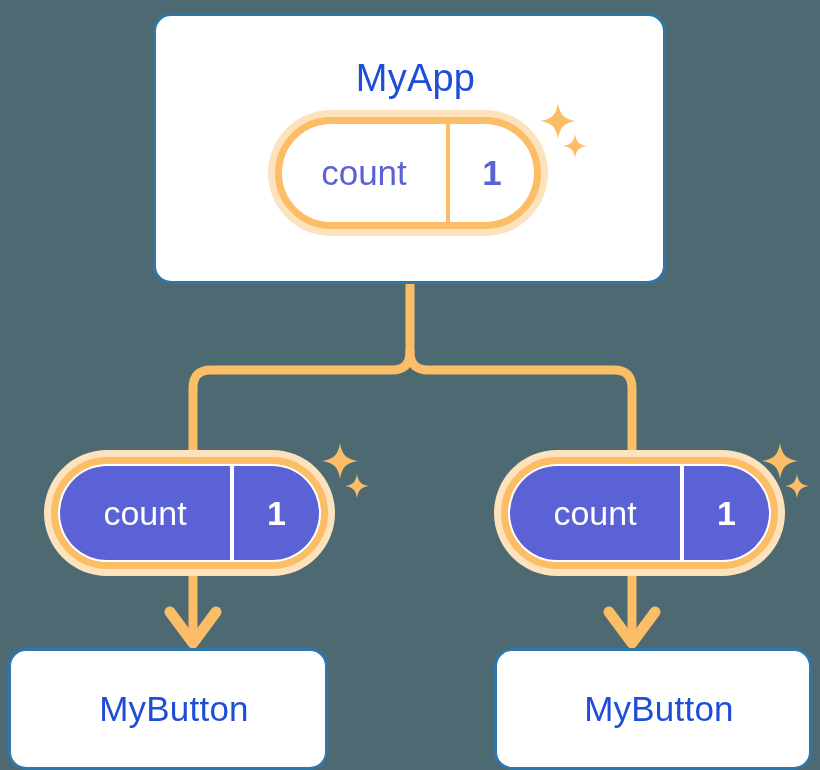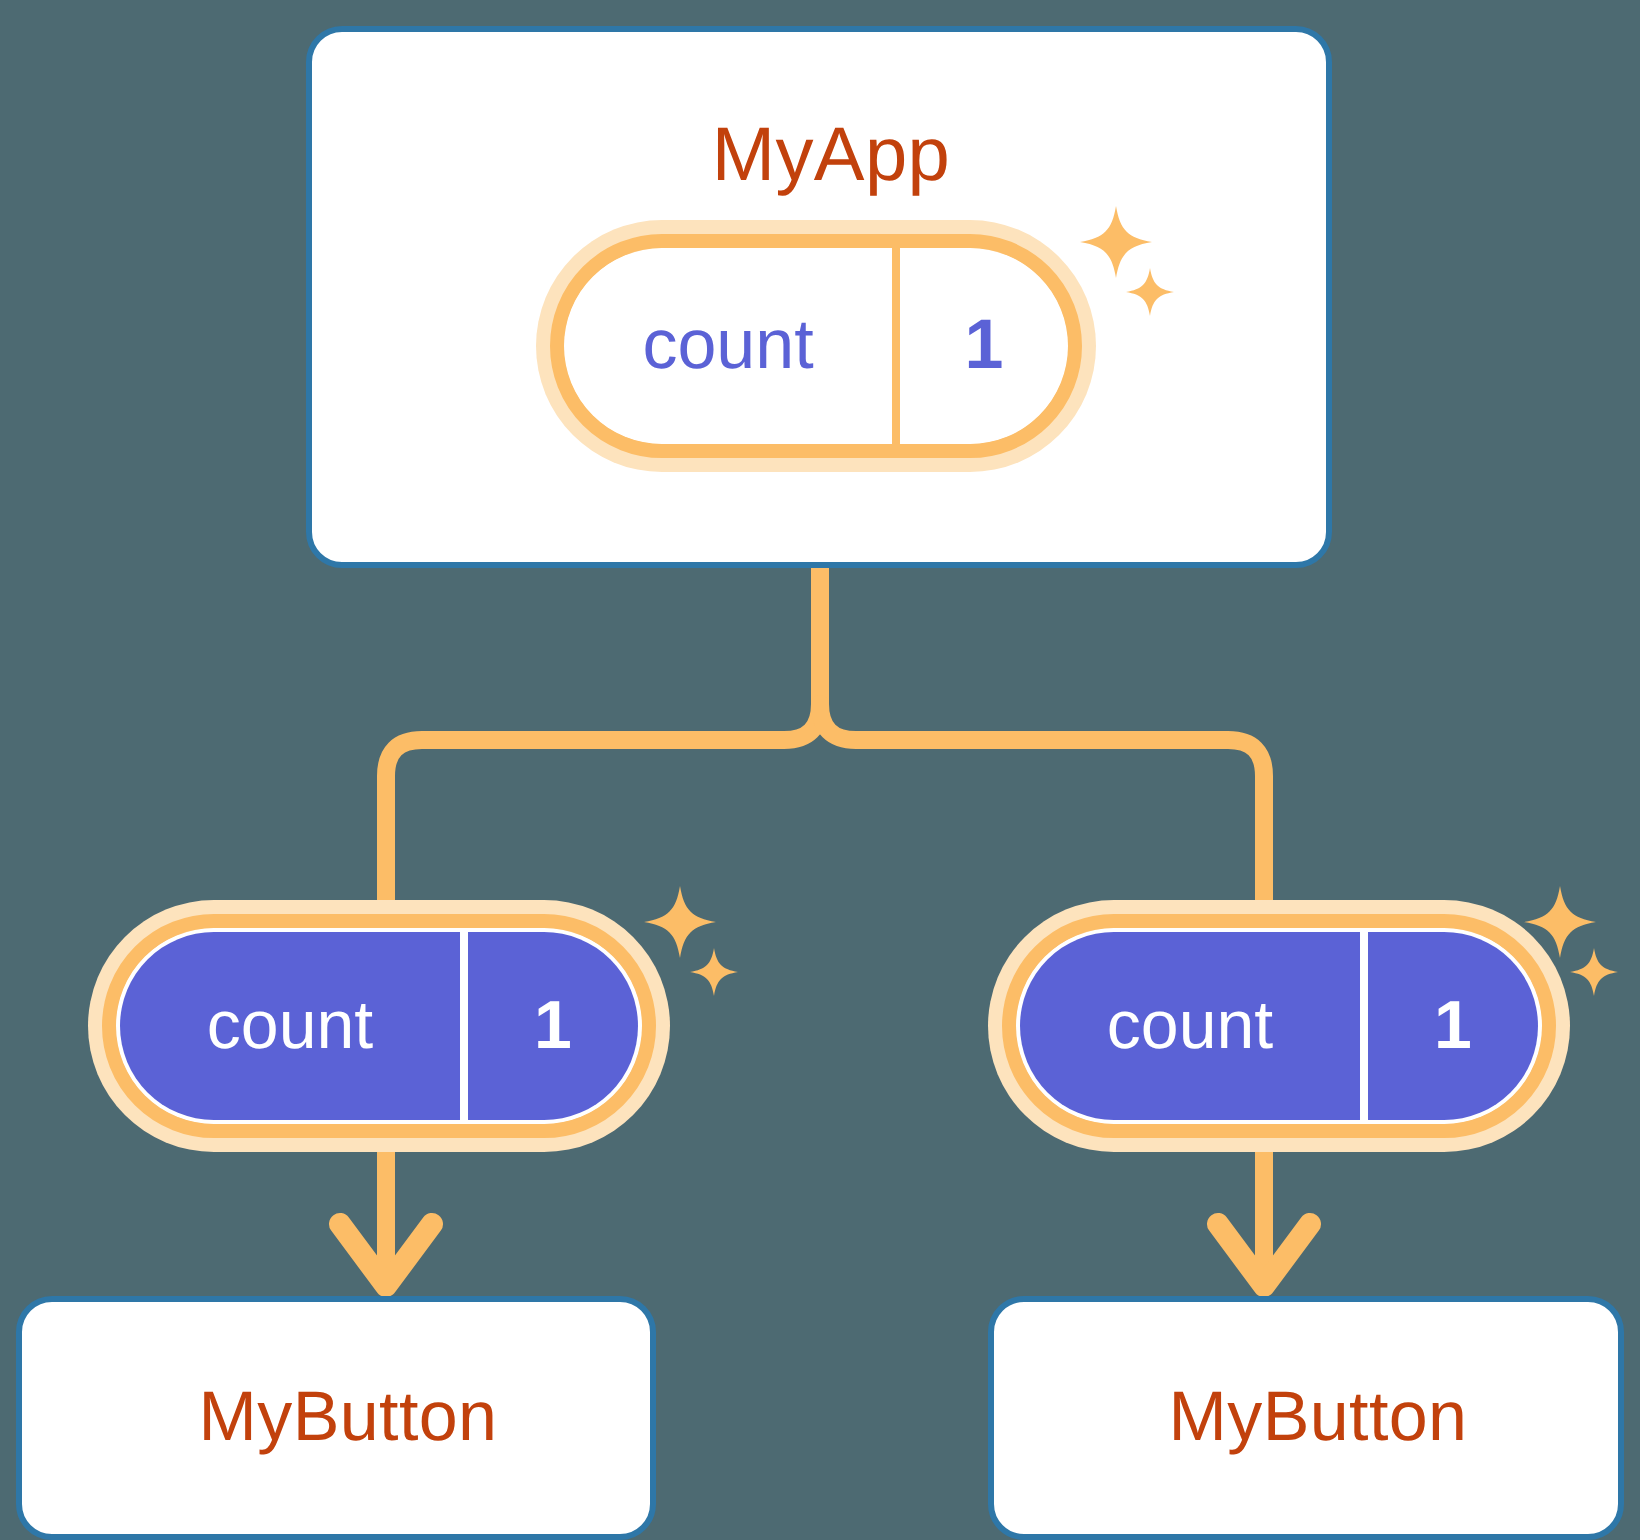--- a/index.html
+++ b/index.html
@@ -20,21 +20,21 @@
     background:#ffffff;
     border:3px solid #2e77a8;
     border-radius:18px;
     box-sizing:border-box;
     z-index:3;
   }
   .card-title{
     position:absolute;
     left:12px;right:0;
     text-align:center;
-    color:#c2410c;
+    color:#1d4ed8;
     font-weight:400;
     letter-spacing:.2px;
     white-space:nowrap;
   }
 
   #card-myapp{left:153px;top:13px;width:513px;height:271px;}
   #card-myapp .card-title{top:41px;font-size:38px;}
 
   #card-mybutton-left{left:8px;top:648px;width:320px;height:122px;
      border-bottom-left-radius:18px;border-bottom-right-radius:18px;}

